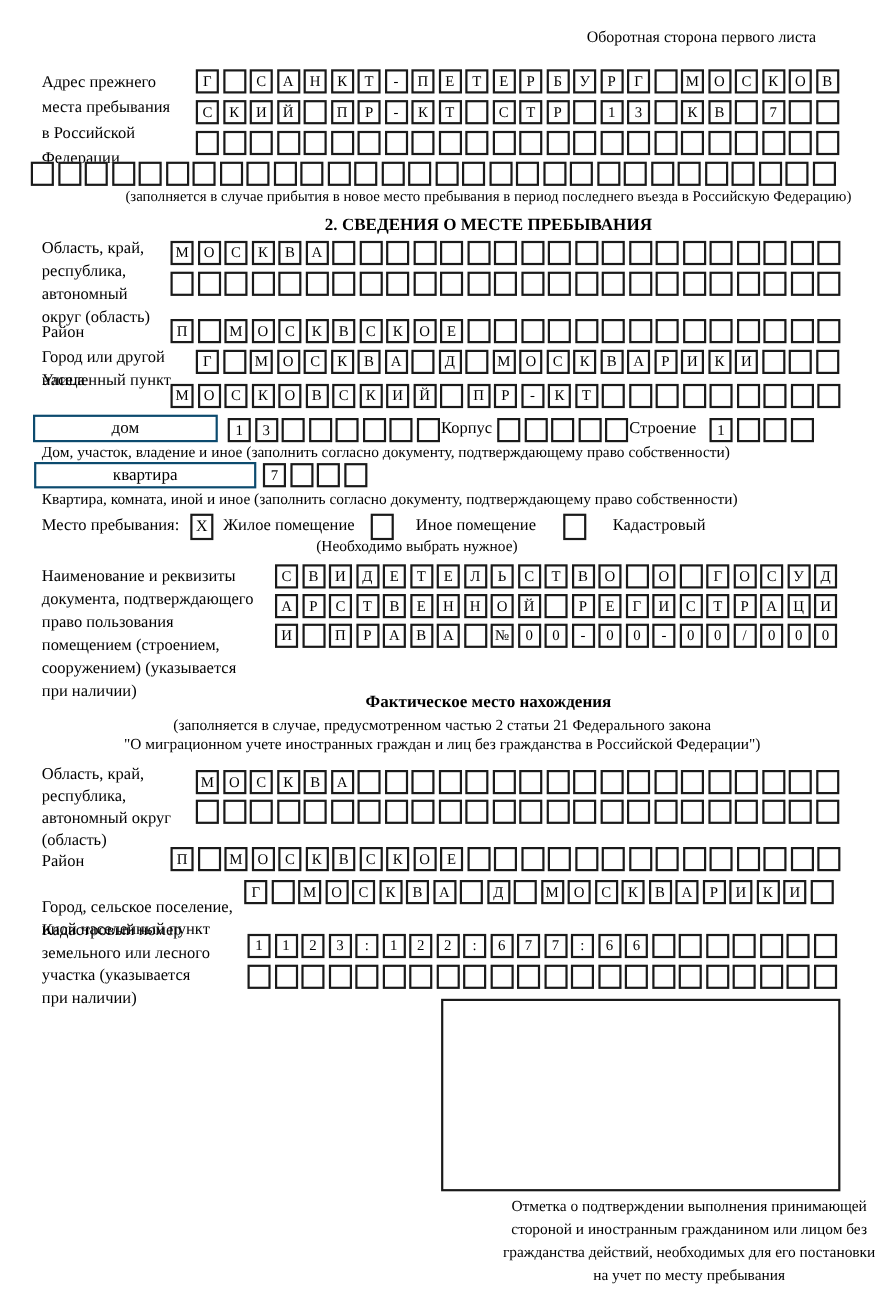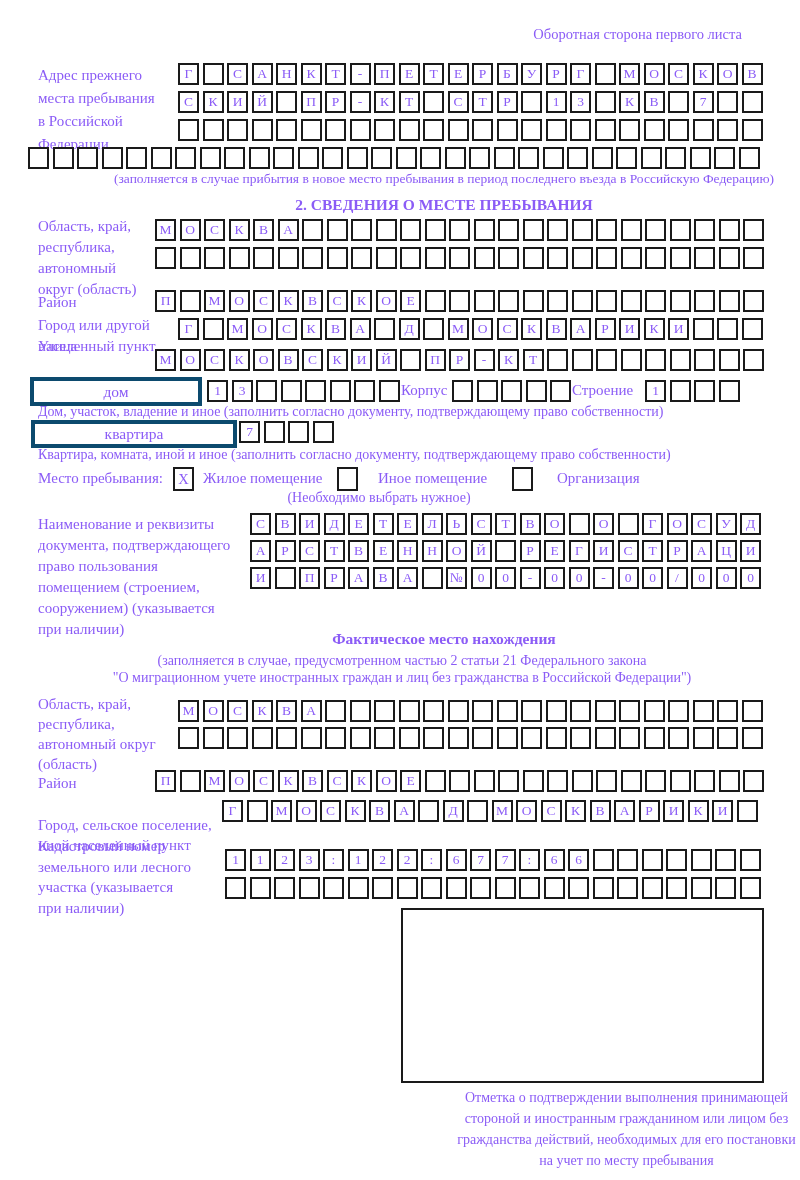--- a/index.html
+++ b/index.html
@@ -1,26 +1,26 @@
 <!DOCTYPE html>
 <html><head>
 <meta charset="utf-8">
 <style>
   html,body{margin:0;padding:0;background:#fff;}
   .page{position:relative;width:800px;height:1180px;background:#ffffff;
-        font-family:"Liberation Serif",serif;color:#8b5cf6;overflow:hidden;}
+        font-family:"Liberation Serif",serif;color:#000000;overflow:hidden;}
   .abs{position:absolute;}
   .lbl{font-size:15px;line-height:21px;white-space:pre-line;}
   .note{font-size:13.5px;}
   .center{text-align:center;padding-left:44px;}
   .bold{font-weight:bold;}
   .cellrow{position:absolute;display:flex;gap:3.5px;}
   .cell{flex:0 0 auto;width:17px;height:18px;border:2px solid #1a1a1a;
         font-size:13.5px;line-height:18px;text-align:center;background:#fff;}
-  .boxlabel{position:absolute;border:4px solid #0c4a6e;display:flex;
+  .boxlabel{position:absolute;border:2px solid #0c4a6e;display:flex;
         align-items:center;justify-content:center;font-size:15.5px;background:#fff;}
   .checkbox{position:absolute;width:17px;height:20px;border:2px solid #1a1a1a;
         font-size:14.5px;line-height:20px;text-align:center;background:#fff;}
   .stamp{position:absolute;border:2px solid #1a1a1a;background:#fff;}
   [data-bind-lines]{white-space:pre-line;}
 </style>
 </head>
 <body>
 
 <div class="page">
@@ -327,21 +327,21 @@
       <span class="cell"></span>
     </div>
   <div class="abs" style="left:38px;top:447px;font-size:14px;" data-bind="section2.apartment_note">Квартира, комната, иной и иное (заполнить согласно документу, подтверждающему право собственности)</div>
 
   <div class="abs lbl" style="left:38px;top:468px;" data-bind="section2.stay_place.label">Место пребывания:</div>
   <div class="checkbox" style="left:173px;top:467px;" data-bind="section2.stay_place.options.0.mark">X</div>
   <div class="abs lbl" style="left:203px;top:468px;" data-bind="section2.stay_place.options.0.label">Жилое помещение</div>
   <div class="checkbox" style="left:337px;top:467px;" data-bind="section2.stay_place.options.1.mark"></div>
   <div class="abs lbl" style="left:378px;top:468px;" data-bind="section2.stay_place.options.1.label">Иное помещение</div>
   <div class="checkbox" style="left:512px;top:467px;" data-bind="section2.stay_place.options.2.mark"></div>
-  <div class="abs lbl" style="left:557px;top:468px;" data-bind="section2.stay_place.options.2.label">Организация</div>
+  <div class="abs lbl" style="left:557px;top:468px;" data-bind="section2.stay_place.options.2.label">Кадастровый</div>
   <div class="abs note center" style="left:185px;top:490px;width:300px;font-size:14px;" data-bind="section2.stay_place.note">(Необходимо выбрать нужное)</div>
 
   <div class="abs lbl" style="left:38px;top:514px;width:215px;" data-bind-lines="section2.document.label_lines">Наименование и реквизиты
 документа, подтверждающего
 право пользования
 помещением (строением,
 сооружением) (указывается
 при наличии)</div>
   <div class="cellrow" style="left:250px;top:513px;">
       <span class="cell">С</span>

